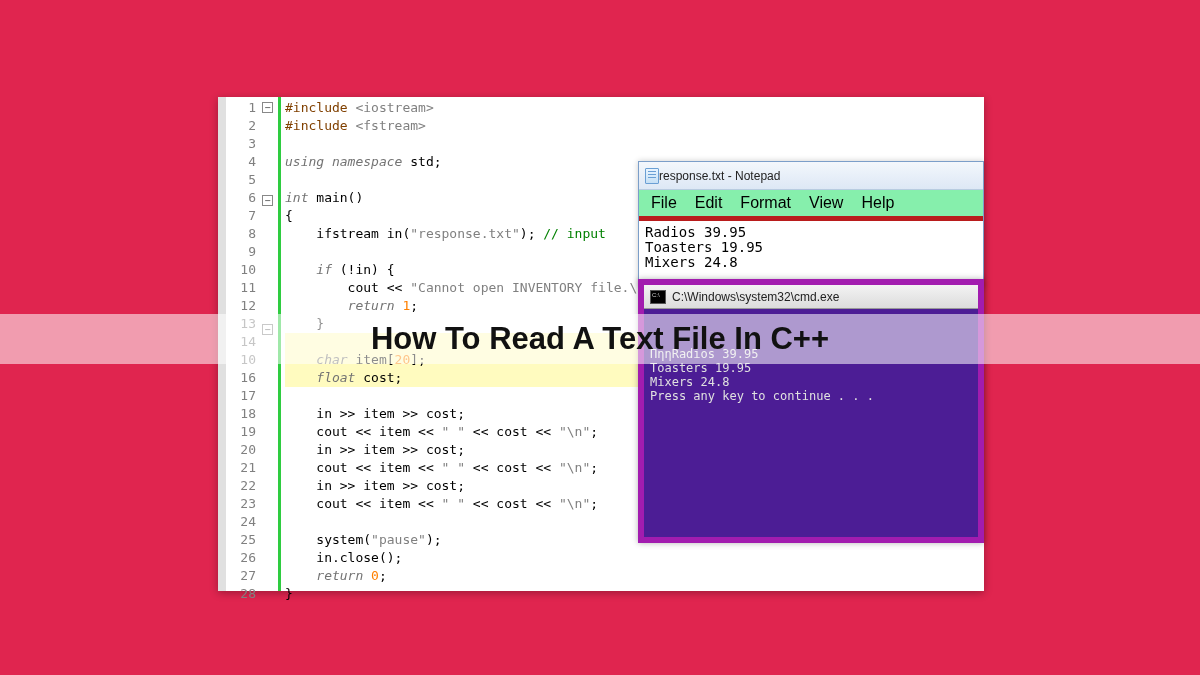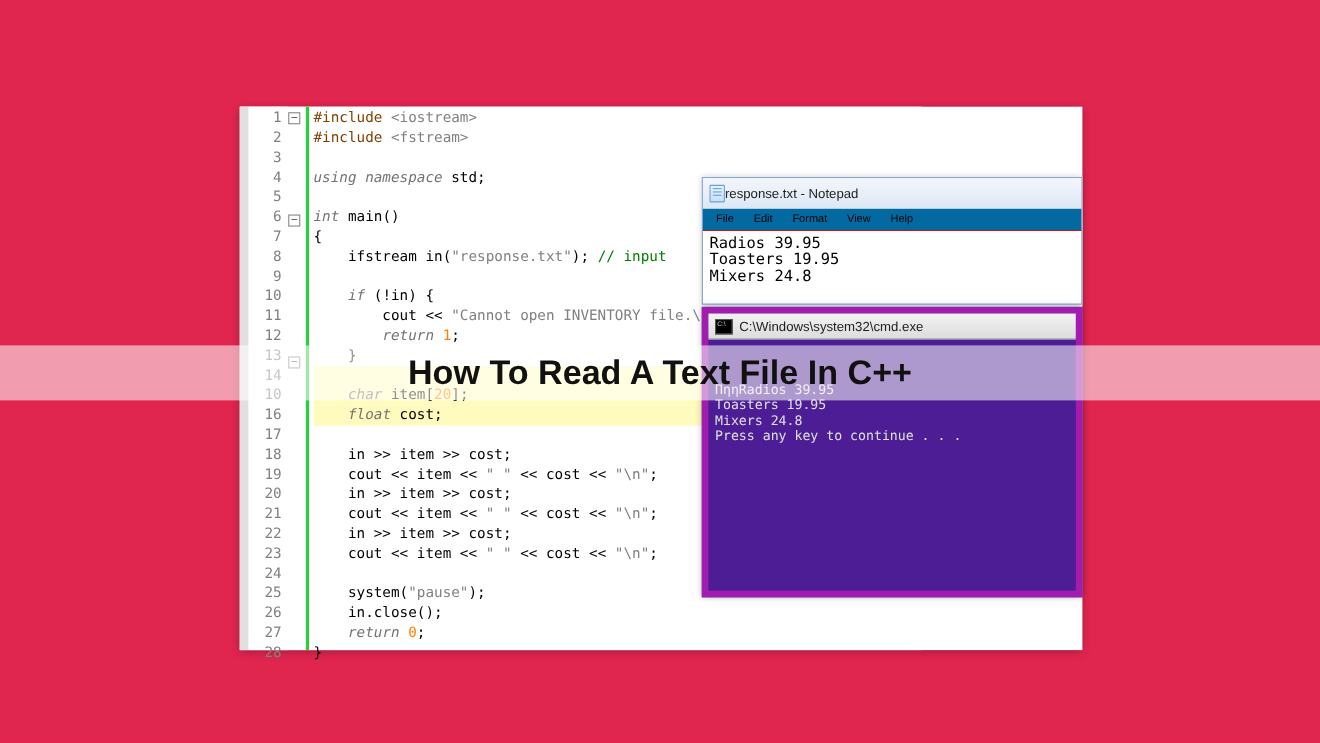--- a/index.html
+++ b/index.html
@@ -98,24 +98,24 @@
     align-items: center;
     padding: 0 6px;
     font-family: "Segoe UI", Tahoma, sans-serif;
     font-size: 12px;
     color: #222;
   }
   .notepad .menubar {
     display: flex;
     gap: 2px;
     padding: 2px 4px;
-    background: #0369a1;
-    border-bottom: 1px solid #b91c1c;
+    background: #86efac;
+    border-bottom: 5px solid #b91c1c;
     font-family: "Segoe UI", Tahoma, sans-serif;
-    font-size: 10px;
+    font-size: 16px;
   }
   .notepad .menubar span {
     padding: 2px 8px;
   }
   .notepad .content {
     padding: 4px 6px;
     font-family: Consolas, monospace;
     font-size: 14px;
     line-height: 15px;
     height: 66px;

